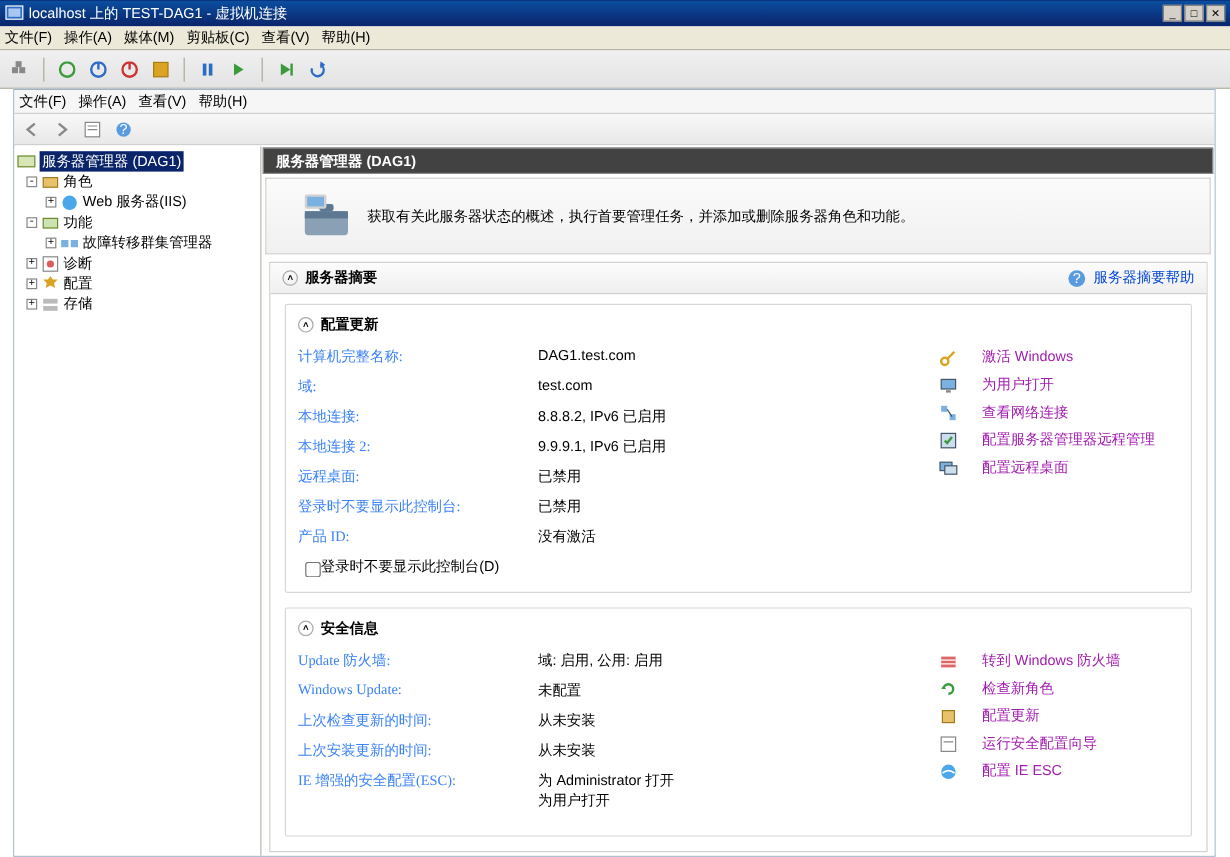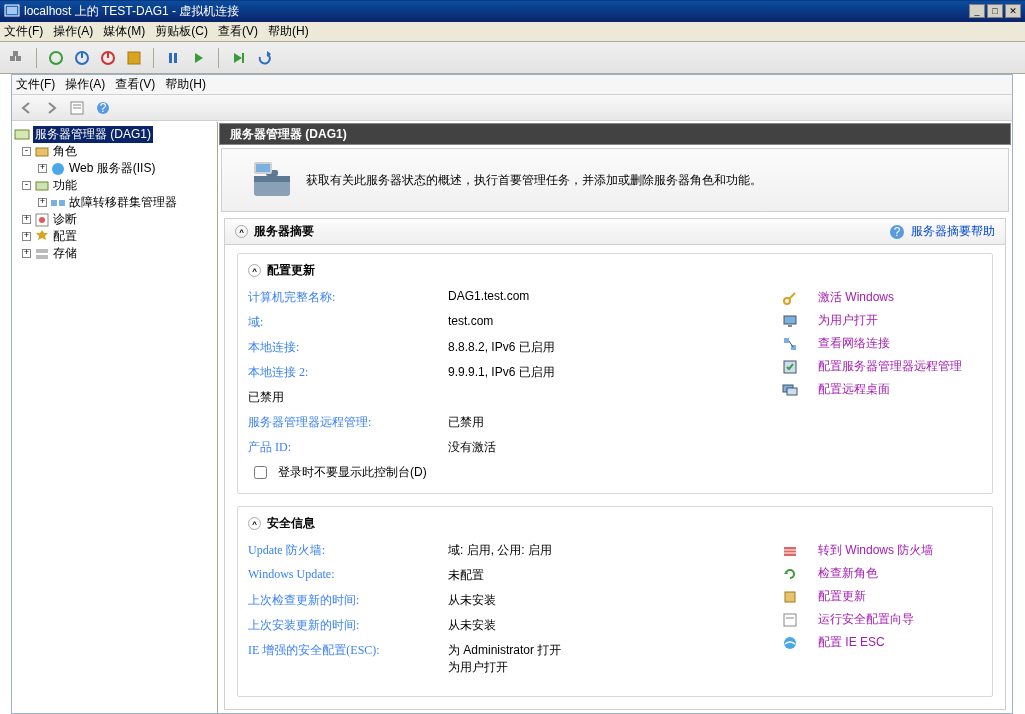--- a/index.html
+++ b/index.html
@@ -38,21 +38,21 @@
 .kv-list { flex:1; }
 .kv { display:flex; margin-bottom:8px; }
 .kv .k { width:200px; color:#3b82f6;font-family:Liberation Serif, serif; }
 .kv .v { flex:1; color:#000; }
 .link-list { width:200px; }
 .link-list a { display:flex; align-items:center; gap:20px; color:#a21caf; text-decoration:none; margin-bottom:6px; }
 .link-list a .licon { width:16px; height:16px; }
 .chev { width:13px; height:13px; border:1px solid #aaa; border-radius:50%; display:inline-flex; align-items:center; justify-content:center; font-size:8px; }
 .hlink{ color:#0046d5; text-decoration:none; display:inline-flex; align-items:center; gap:6px; font-weight:normal;}
 .hlink .hicon{width:16px;height:16px;}
-.checkbox-row{display:flex;align-items:center;gap:11px;margin-top:4px;margin-left:6px;}
+.checkbox-row{display:flex;align-items:flex-end;gap:0;margin-top:4px;margin-left:6px;}
 
 
 svg{display:block;}
 </style>
 </head>
 <body>
 
 <div class="win-titlebar">
   <span class="icon-app">
    <svg width="16" height="16">
@@ -297,24 +297,25 @@
                   </div>
                 <div class="kv">
                     <div class="k">本地连接:</div>
                     <div class="v">8.8.8.2, IPv6 已启用</div>
                   </div>
                 <div class="kv">
                     <div class="k">本地连接 2:</div>
                     <div class="v">9.9.9.1, IPv6 已启用</div>
                   </div>
                 <div class="kv">
+                    <div class="k">远程桌面:</div>
                     <div class="v">已禁用</div>
                   </div>
                 <div class="kv">
-                    <div class="k">服务器管理器远程管理:</div>
+                    <div class="k">登录时不要显示此控制台:</div>
                     <div class="v">已禁用</div>
                   </div>
                 <div class="kv">
                     <div class="k">产品 ID:</div>
                     <div class="v">没有激活</div>
                   </div>
                 <div class="checkbox-row">
                     <input type="checkbox" style="">
                     <span>登录时不要显示此控制台(D)</span>
                   </div>

